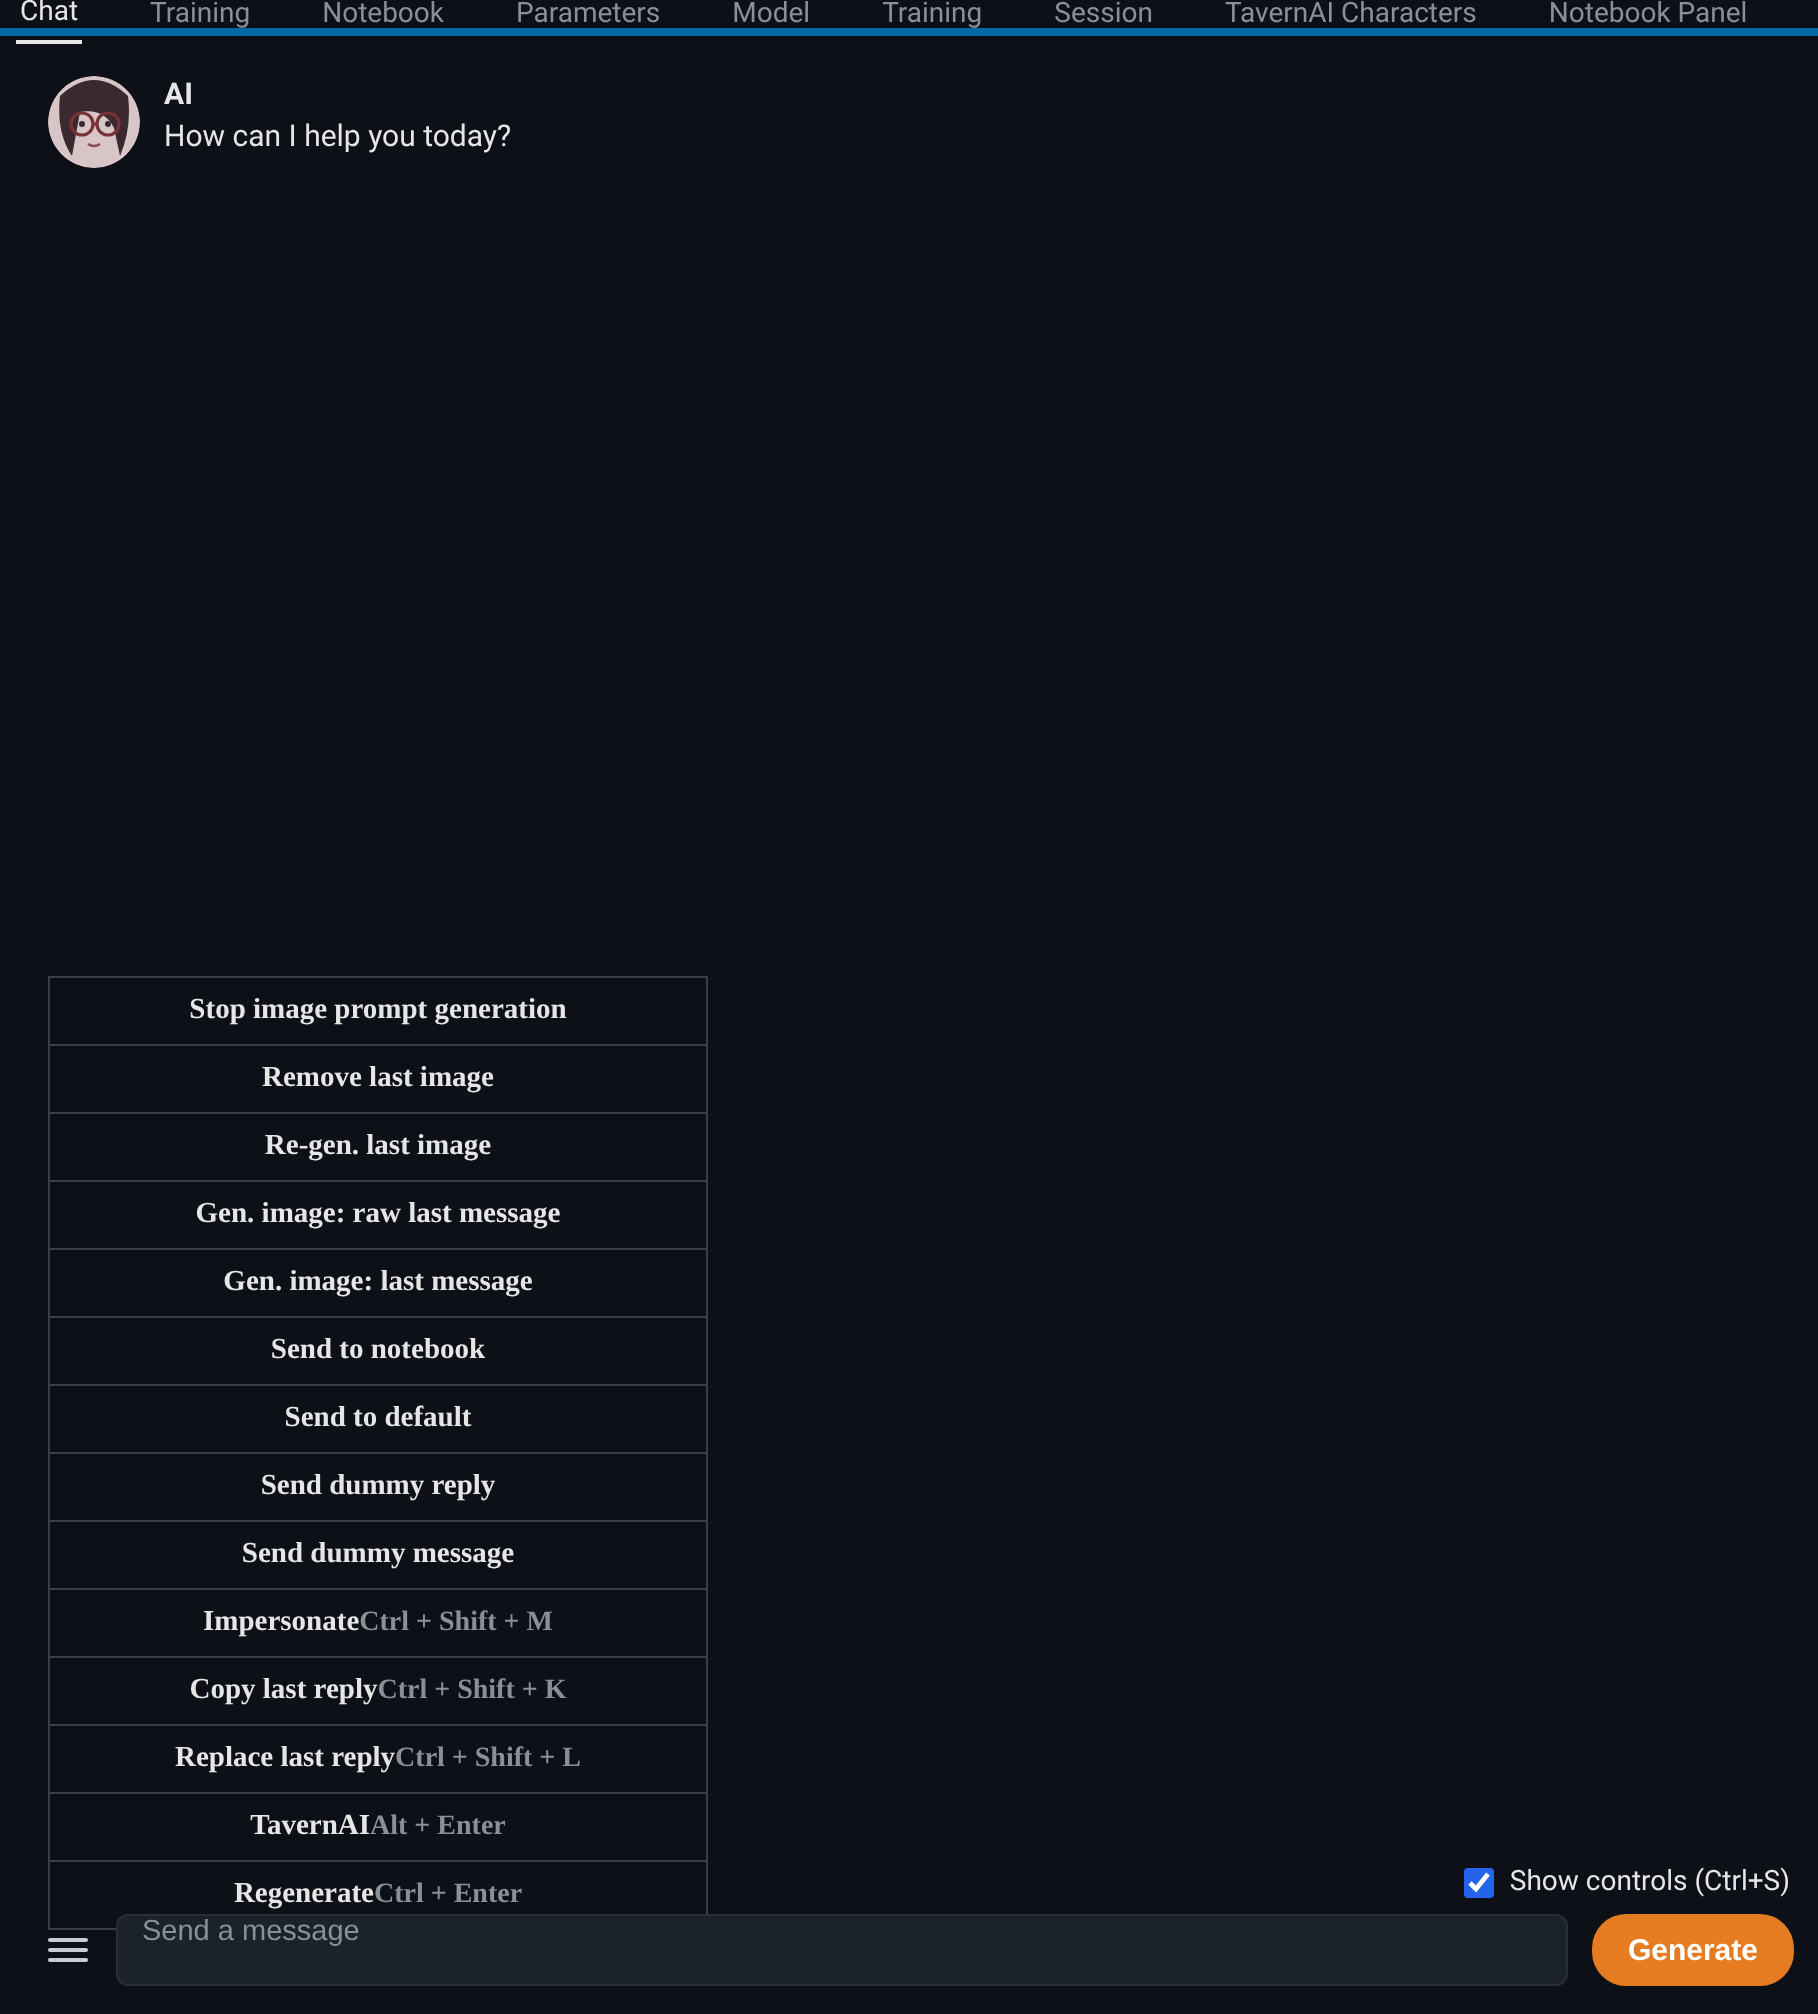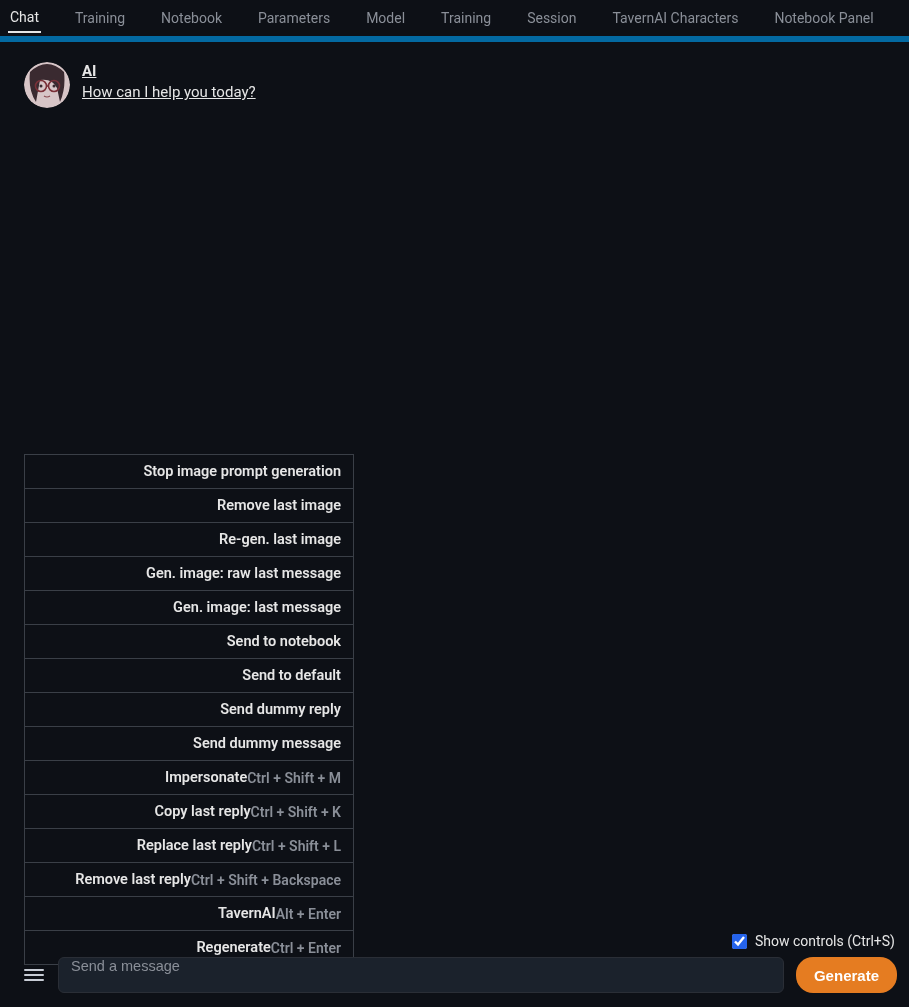--- a/index.html
+++ b/index.html
@@ -10,23 +10,23 @@
       color: #e6e6e6;
       font-family: -apple-system, BlinkMacSystemFont, "Segoe UI", Roboto, sans-serif;
       font-size: 14px;
       overflow: hidden;
       position: relative;
     }
 
     
     .tabs {
       display: flex;
-      border-bottom: 6px solid #0369a1;
+      border-bottom: 4px solid #0369a1;
       background: #0d1016;
-      height: 42px;
+      height: 18px;
       align-items: center;
       gap: 32px;
       padding: 0 8px;
     }
     .tab {
       color: #8a8f98;
       cursor: pointer;
       padding: 6px 2px;
       font-size: 14px;
       white-space: nowrap;
@@ -36,21 +36,20 @@
       border-bottom: 2px solid #e6e6e6;
     }
 
     
     .chat-area {
       padding: 20px 10px 10px 24px;
     }
     .message {
       display: flex;
       gap: 12px;
-      text-decoration: underline;
     }
     .avatar {
       width: 46px;
       height: 46px;
       border-radius: 50%;
       flex-shrink: 0;
       overflow: hidden;
     }
     .avatar svg { width: 100%; height: 100%; display:block; }
     .msg-body {
@@ -69,27 +68,28 @@
     .menu {
       position: absolute;
       left: 24px;
       bottom: 42px;
       width: 330px;
       background: #0d1016;
       border: 1px solid #3a3f47;
     }
     .menu-item {
       display: flex;
-      justify-content: flex-end;
+      justify-content: center;
       align-items: center;
       padding: 8px 12px;
       border-bottom: 1px solid #3a3f47;
       cursor: pointer;
       font-size: 14.5px;
       font-weight: 600;
+      font-family: Liberation Serif, serif;
     }
     .menu-item:last-child { border-bottom: none; }
     .menu-shortcut {
       color: #8a8f98;
       font-weight: 600;
       font-size: 14px;
     }
 
     
     .show-controls {
@@ -244,24 +244,20 @@
     </div>
   <div class="menu-item">
       <span>Copy last reply</span>
       <span class="menu-shortcut">Ctrl + Shift + K</span>
     </div>
   <div class="menu-item">
       <span>Replace last reply</span>
       <span class="menu-shortcut">Ctrl + Shift + L</span>
     </div>
   <div class="menu-item">
-      <span>Remove last reply</span>
-      <span class="menu-shortcut">Ctrl + Shift + Backspace</span>
-    </div>
-  <div class="menu-item">
       <span>TavernAI</span>
       <span class="menu-shortcut">Alt + Enter</span>
     </div>
   <div class="menu-item">
       <span>Regenerate</span>
       <span class="menu-shortcut">Ctrl + Enter</span>
     </div>
 </div>
 
 <div class="show-controls">

